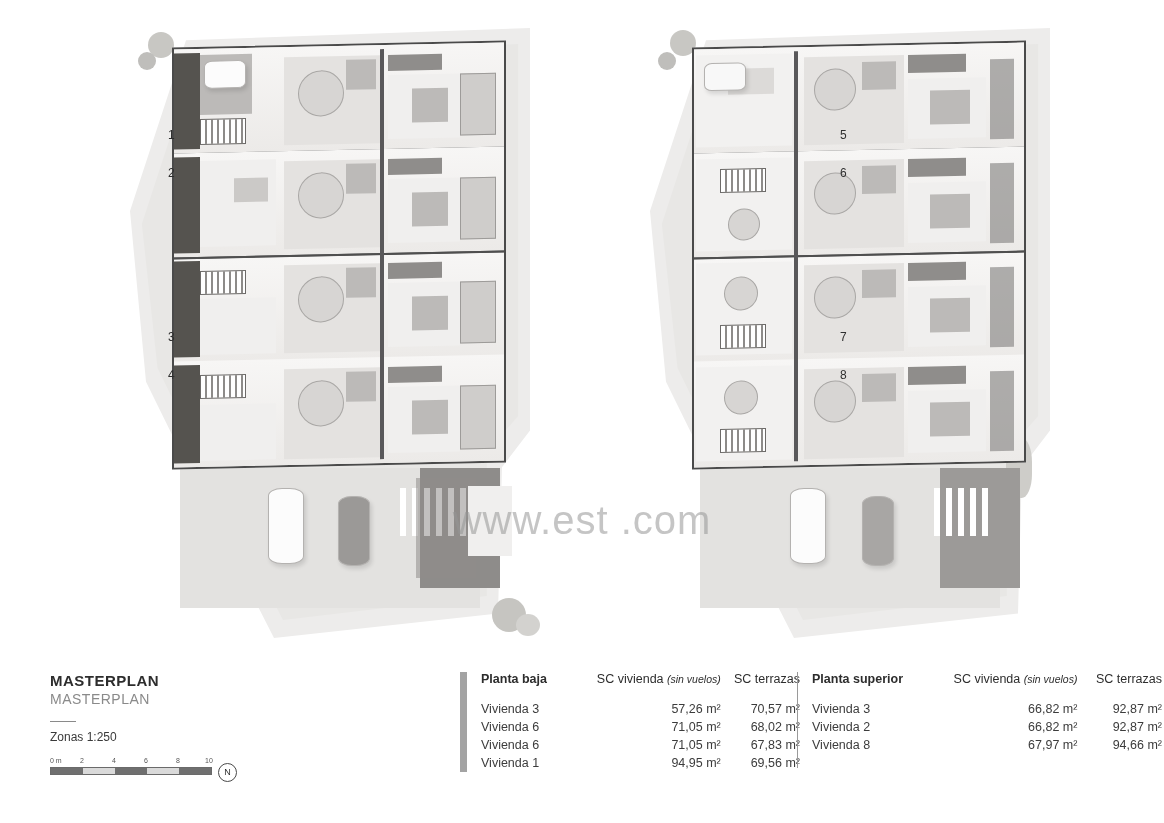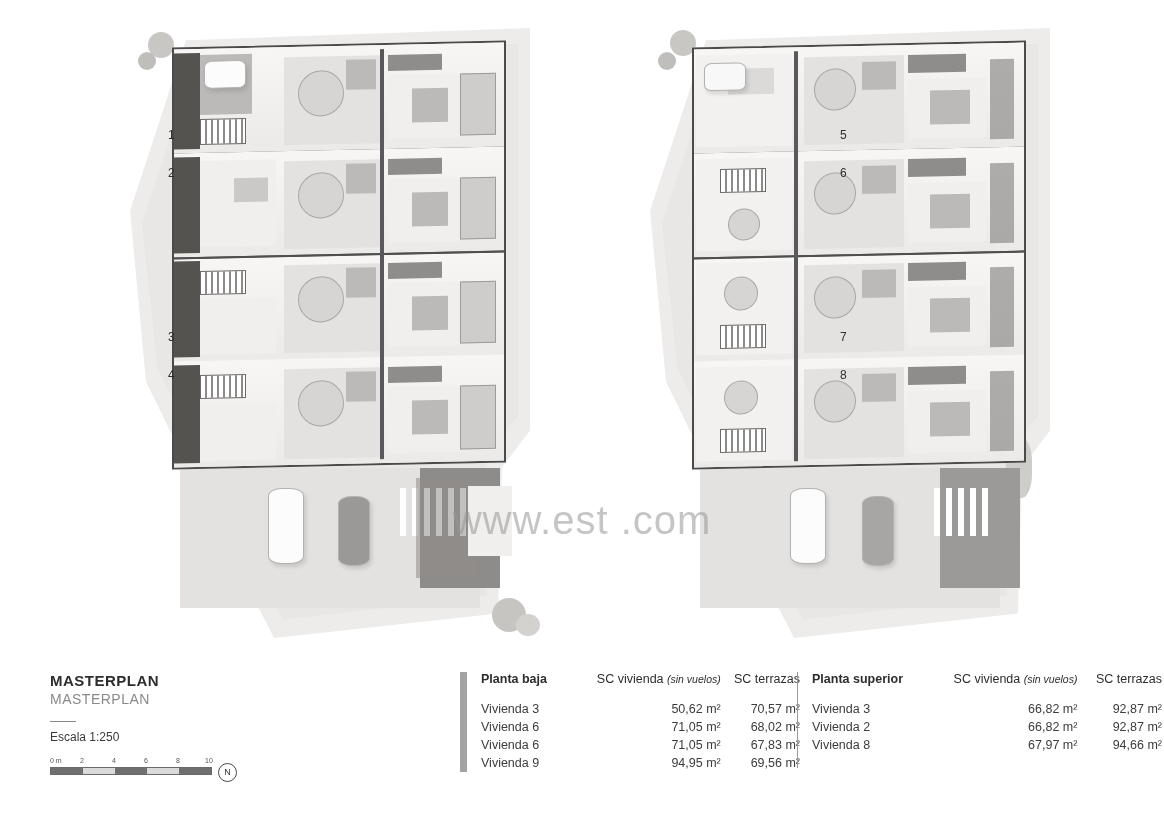--- a/index.html
+++ b/index.html
@@ -430,21 +430,21 @@
 
   <div id="watermark">www.est            .com</div>
 </div>
 
 <div id="legend">
 
   <div class="legend-col" id="col-title">
     <div class="title-main">MASTERPLAN</div>
     <div class="title-sub">MASTERPLAN</div>
     <div class="title-rule"></div>
-    <div class="scale-text">Escala 1:250</div>
+    <div class="scale-text">Zonas 1:250</div>
 
     <div class="scalebar-wrap">
       <div class="scalebar-ticks">
         <span style="left:0px;">0 m</span>
         <span style="left:30px;">2</span>
         <span style="left:62px;">4</span>
         <span style="left:94px;">6</span>
         <span style="left:126px;">8</span>
         <span style="left:155px;">10</span>
       </div>
@@ -463,35 +463,35 @@
   <div class="legend-col" id="col-baja">
     <div class="tbl">
       <div class="tbl-head">
         <span class="h-floor">Planta baja</span>
         <span class="h-sc"><span>SC vivienda</span> <em>(sin vuelos)</em></span>
         <span class="h-ter">SC terrazas</span>
       </div>
 
       <div class="tbl-row">
         <span class="c-name">Vivienda 3</span>
-        <span class="c-sc">50,62 m²</span>
+        <span class="c-sc">57,26 m²</span>
         <span class="c-ter">70,57 m²</span>
       </div>
       <div class="tbl-row">
         <span class="c-name">Vivienda 6</span>
         <span class="c-sc">71,05 m²</span>
         <span class="c-ter">68,02 m²</span>
       </div>
       <div class="tbl-row">
         <span class="c-name">Vivienda 6</span>
         <span class="c-sc">71,05 m²</span>
         <span class="c-ter">67,83 m²</span>
       </div>
       <div class="tbl-row">
-        <span class="c-name">Vivienda 9</span>
+        <span class="c-name">Vivienda 1</span>
         <span class="c-sc">94,95 m²</span>
         <span class="c-ter">69,56 m²</span>
       </div>
 
       <div class="divider-right"></div>
     </div>
   </div>
 
   <div class="legend-col" id="col-sup">
     <div class="tbl" style="border-left:none; padding-left:0;">

